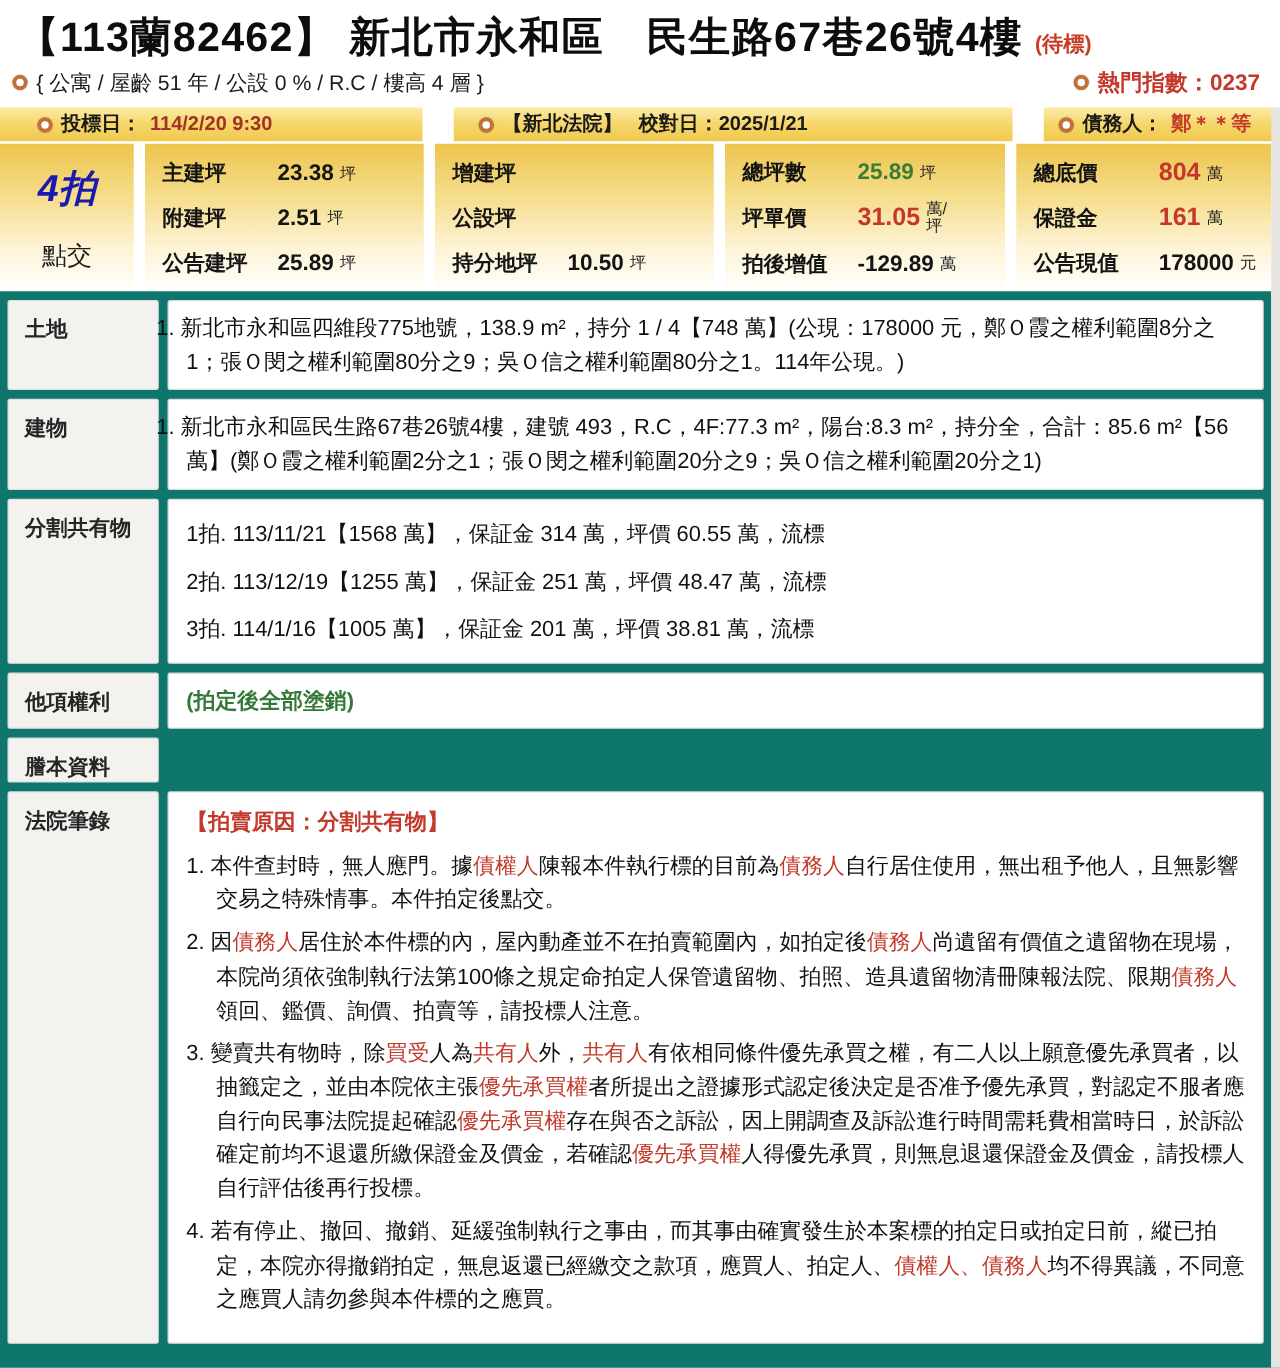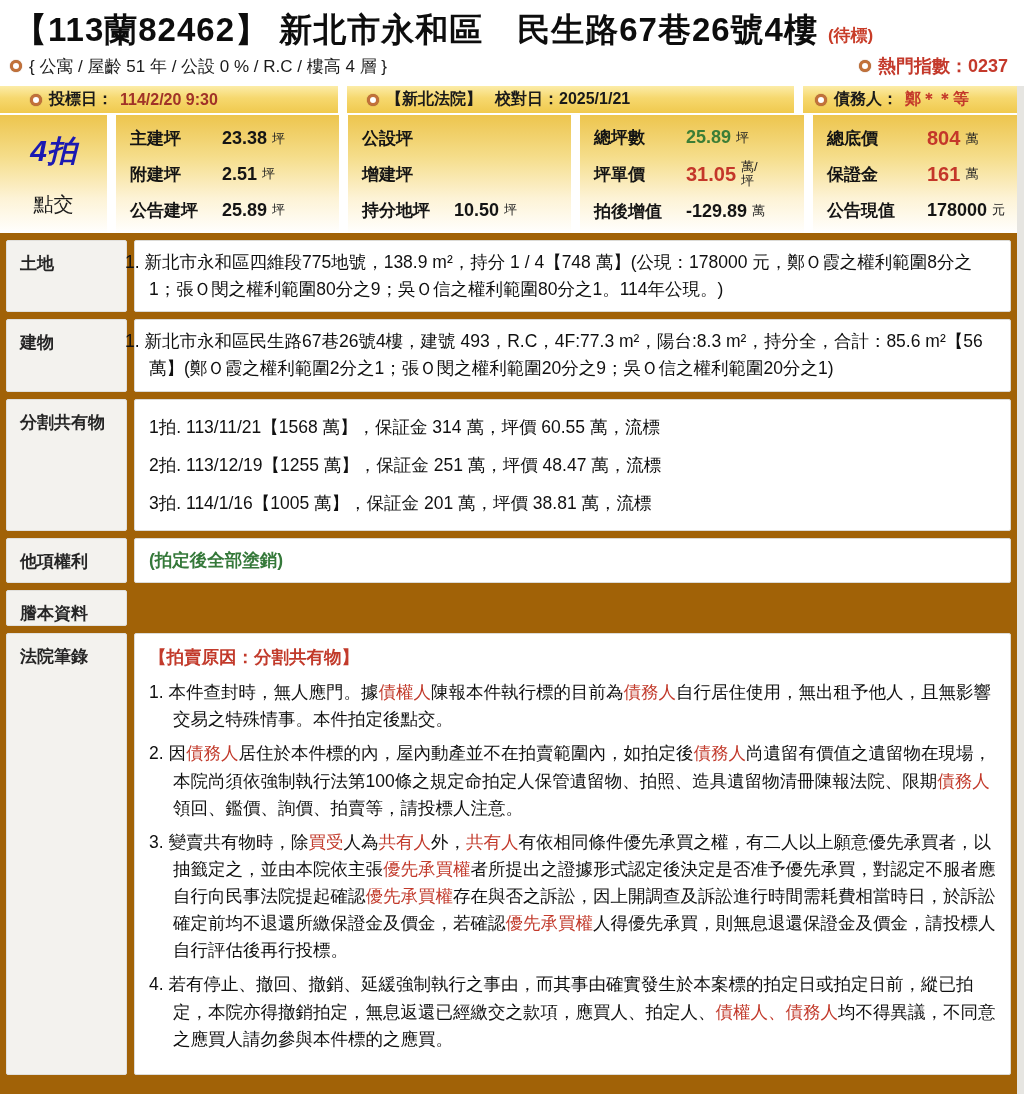--- a/index.html
+++ b/index.html
@@ -20,21 +20,21 @@
 
   .meta-row { height:36px; display:flex; align-items:center; justify-content:space-between; padding:0 16px 4px 10px; }
   .meta-left,.meta-right { display:flex; align-items:center; gap:7px; }
   .meta-left .txt { font-size:17px; color:#1a1a1a; }
   .hot { font-size:18px; font-weight:bold; color:#c4392b; }
 
   .ring { width:12px; height:12px; border-radius:50%; border:3px solid #c2713a; background:#fff; display:inline-block; flex:0 0 auto;
           box-shadow:0 0 1px #8a4a20; }
 
   
-  .bar { height:27px; display:flex; gap:9px; padding-right:4px; }
+  .bar { height:27px; display:flex; gap:25px; padding-right:4px; }
   .bar-seg { background:linear-gradient(180deg,#fcecA8 0%,#f6d86e 45%,#f0c94e 100%);
              display:flex; align-items:center; gap:7px; font-size:16px; font-weight:bold; }
   .seg1 { width:338px; padding-left:30px; }
   .seg2 { width:447px; padding-left:20px; }
   .seg3 { flex:1; padding-left:12px; }
   .bar .lab { color:#1a1a1a; }
   .bar .maroon { color:#a03228; }
   .bar .red { color:#c4392b;text-align:center; }
   .bar .gap { margin-left:6px; }
 
@@ -51,21 +51,21 @@
   .p5 .stat .sl { width:100px; }
   .stat .sv { font-size:18px; font-weight:bold; color:#141414; }
   .stat .su { font-size:13px; color:#222; margin-left:5px; }
   .stat .su.wrap { display:inline-block; width:26px; line-height:1.1; vertical-align:middle; }
   .v-green { color:#3b7d36 !important; }
   .v-red   { color:#c4372a !important; }
   .v-big   { font-size:20px !important; }
 
   
   .table { position:absolute; top:233px; left:0; right:7px; bottom:0;
-           background:#a16207; padding:7px 6px 0 6px; display:flex; flex-direction:column; gap:7px; }
+           background:#0f766e; padding:7px 6px 0 6px; display:flex; flex-direction:column; gap:7px; }
   .row { display:flex; gap:7px; }
   .row .label { width:121px; flex:0 0 auto; background:#f3f2ee; border:1px solid #e1e0dc; border-radius:2px;
                 padding:11px 0 0 13px; font-size:17px; font-weight:bold; color:#252525; }
   .row .content { flex:1; background:#ffffff; border:1px solid #dcdbd7; border-radius:2px;
                   padding:8px 14px; font-size:17.5px; line-height:1.55; color:#101010; }
   .hang { padding-left:24px; text-indent:-24px; }
   .r-land .content  { min-height:72px; }
   .r-bldg .content  { min-height:64px; }
   .r-flow .content  { min-height:96px; line-height:2.18; }
   .r-other .content { min-height:40px; }
@@ -133,25 +133,25 @@
         <span class="su">坪</span>
       </div>
       <div class="stat">
         <span class="sl">公告建坪</span>
         <span class="sv">25.89</span>
         <span class="su">坪</span>
       </div>
     </div>
     <div class="panel p3">
       <div class="stat">
+        <span class="sl">增建坪</span>
+        <span class="sv"></span>
+      </div>
+      <div class="stat">
         <span class="sl">公設坪</span>
-        <span class="sv"></span>
-      </div>
-      <div class="stat">
-        <span class="sl">增建坪</span>
         <span class="sv"></span>
       </div>
       <div class="stat">
         <span class="sl">持分地坪</span>
         <span class="sv">10.50</span>
         <span class="su">坪</span>
       </div>
     </div>
     <div class="panel p4">
       <div class="stat">

